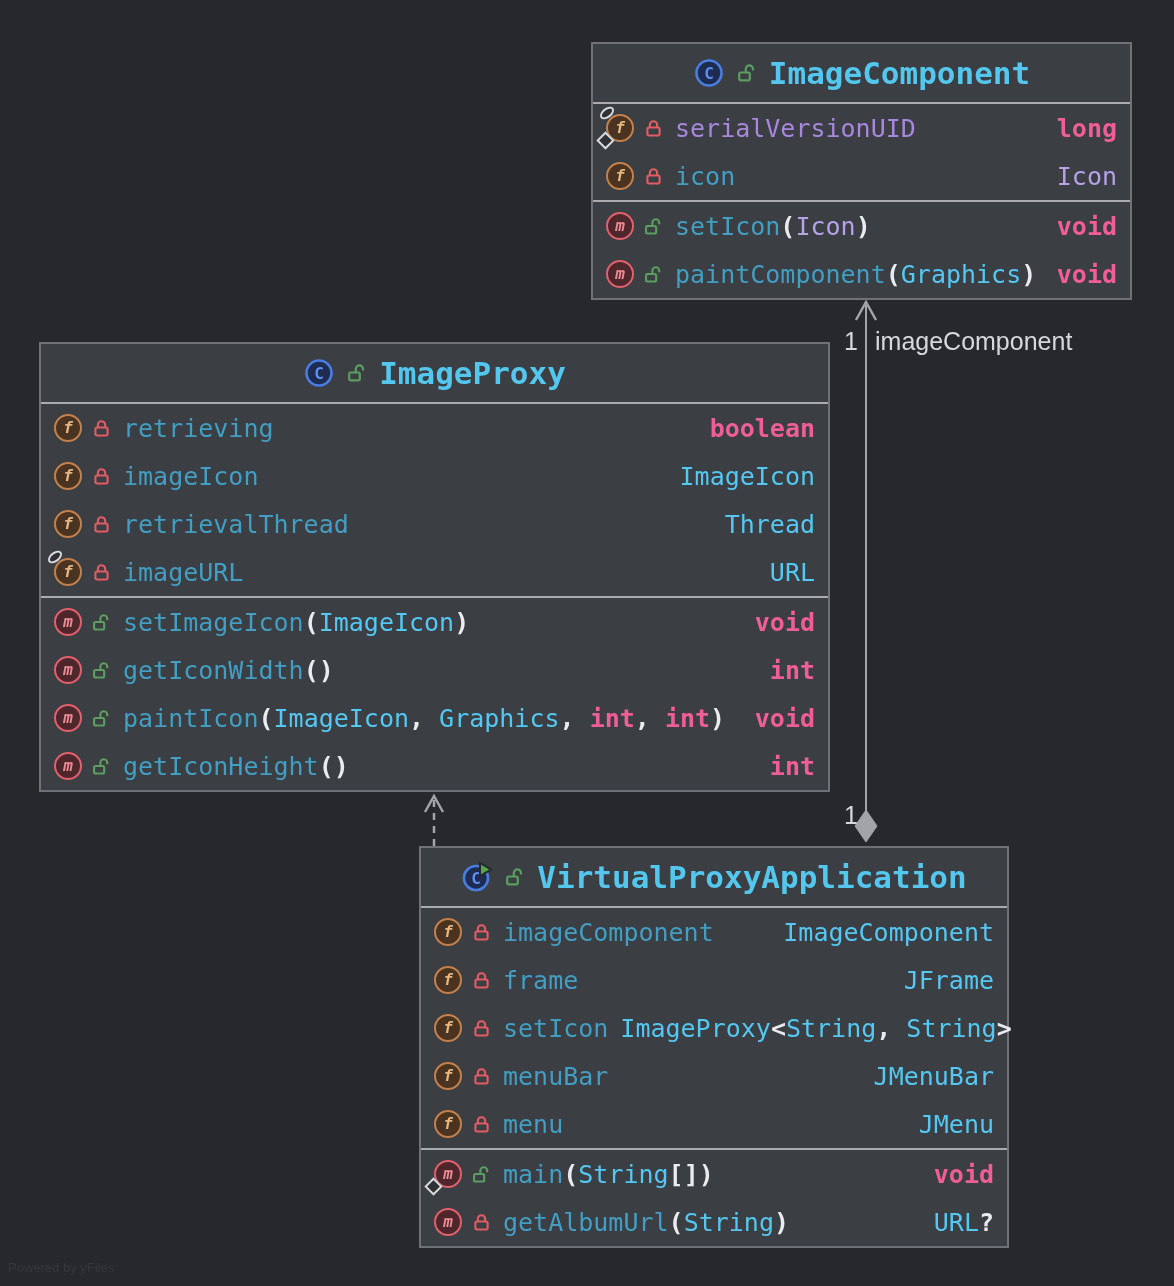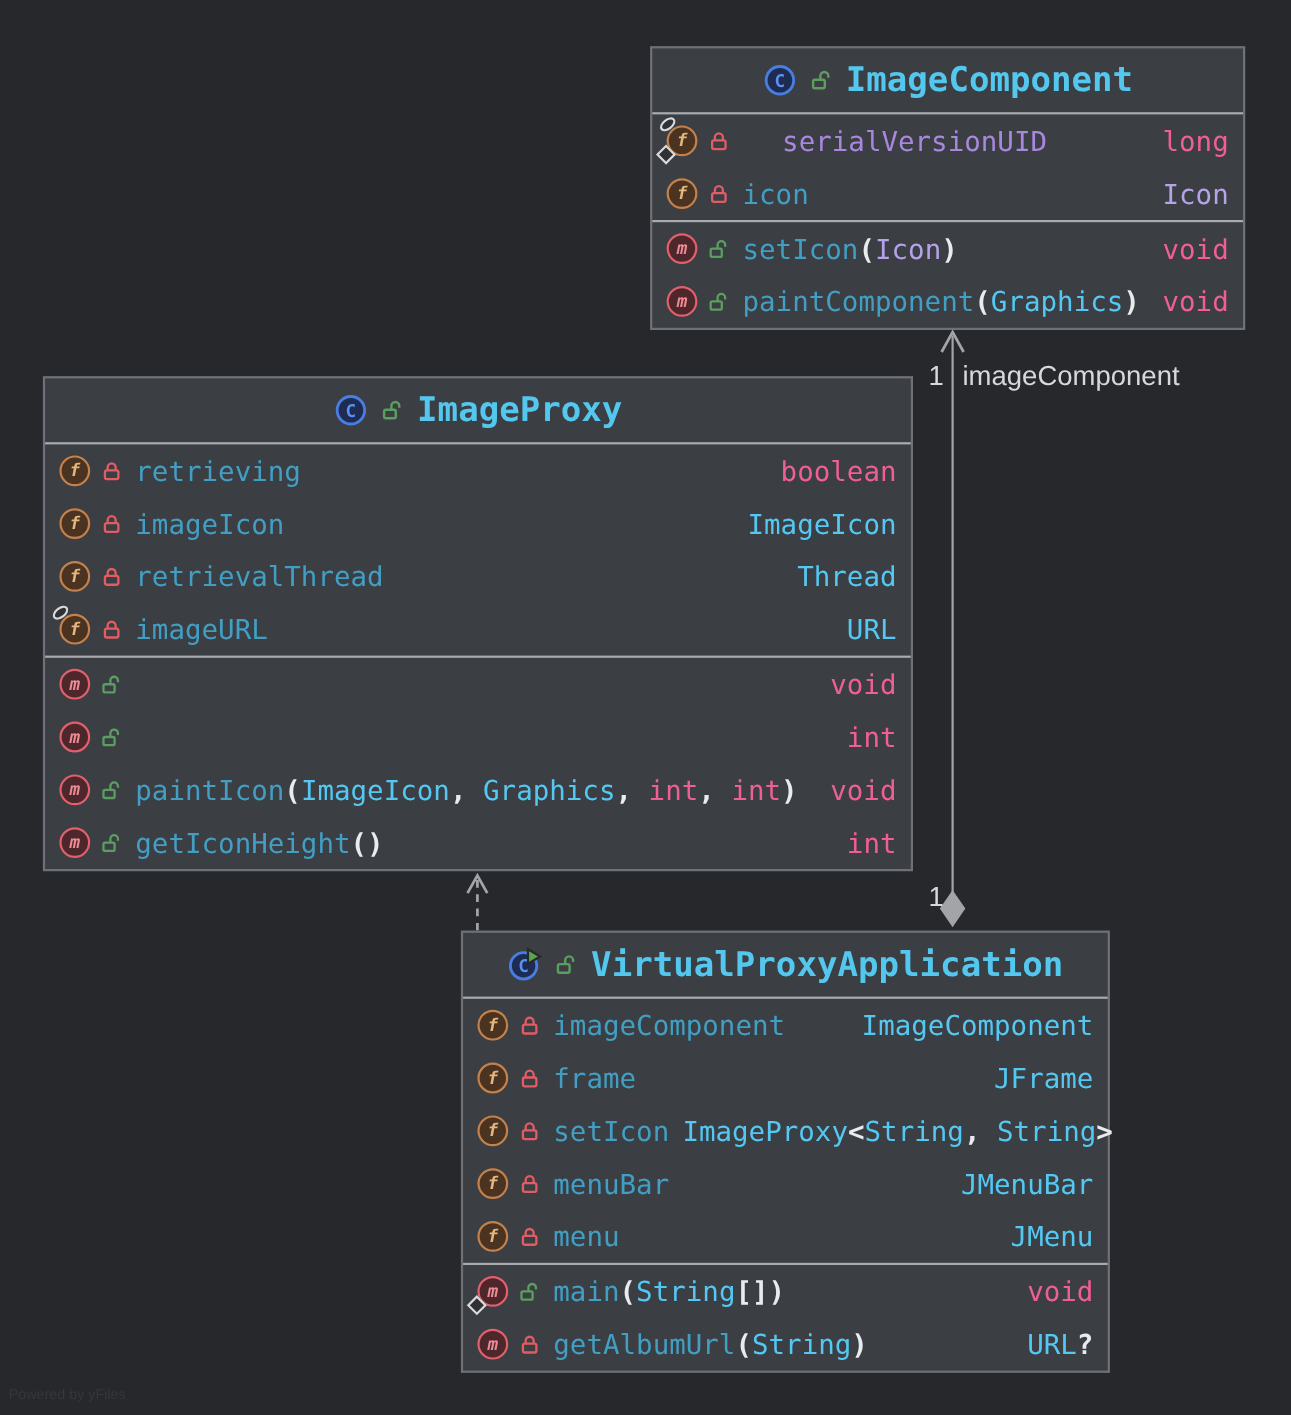--- a/index.html
+++ b/index.html
@@ -50,22 +50,22 @@
     transform:rotate(45deg);background:#2f3134;
   }
   .mlock{width:21px;height:21px;margin-left:9px;flex:none;display:inline-flex;}
   .mname{margin-left:11px;font-size:25px;white-space:pre;}
   .mname.it{}
   .mtype{margin-left:auto;font-size:25px;white-space:pre;padding-left:12px;}
 
   .c-member{color:var(--member,#429ec2);}
   .c-type{color:var(--type,#54c8f2);}
   .c-type_alt{color:var(--type_alt,#b5a2e8);}
-  .c-static_field{color:var(--static_field,#a887de);margin-left:36px;}
-  .c-keyword{color:var(--keyword,#ef5e96);font-weight:normal;}
+  .c-static_field{color:var(--static_field,#a887de);}
+  .c-keyword{color:var(--keyword,#ef5e96);font-weight:bold;}
   .c-punct{color:var(--punct,#e9ebee);font-weight:bold;}
 
   #watermark{
     position:absolute;left:8px;top:1260px;z-index:0;
     font-family:"Liberation Sans",sans-serif;font-size:13px;
     color:var(--watermark_color,#35373c);
   }
 </style>
 </head>
 <body>
@@ -234,32 +234,34 @@
       <div class="mrow sep">
         <span class="mstack">
           <span class="mcircle m">m</span>
         </span>
         <span class="mlock">
           <svg viewBox="0 0 22 22" width="21" height="21">
             <path d="M9.8 10.5 V7 a3.6 3.6 0 0 1 7.2 0 v1.6" fill="none" stroke="var(--lock_public)" stroke-width="2.2"></path>
             <rect x="3.2" y="10.5" width="10.6" height="7.8" rx="1.6" fill="none" stroke="var(--lock_public)" stroke-width="2.2"></rect>
           </svg>
         </span>
+        <span class="mname it"><span class="c-member">setImageIcon</span><span class="c-punct">(</span><span class="c-type">ImageIcon</span><span class="c-punct">)</span></span>
         <span class="mtype"><span class="c-keyword">void</span></span>
       </div>
       <div class="mrow">
         <span class="mstack">
           <span class="mcircle m">m</span>
         </span>
         <span class="mlock">
           <svg viewBox="0 0 22 22" width="21" height="21">
             <path d="M9.8 10.5 V7 a3.6 3.6 0 0 1 7.2 0 v1.6" fill="none" stroke="var(--lock_public)" stroke-width="2.2"></path>
             <rect x="3.2" y="10.5" width="10.6" height="7.8" rx="1.6" fill="none" stroke="var(--lock_public)" stroke-width="2.2"></rect>
           </svg>
         </span>
+        <span class="mname"><span class="c-member">getIconWidth</span><span class="c-punct">()</span></span>
         <span class="mtype"><span class="c-keyword">int</span></span>
       </div>
       <div class="mrow">
         <span class="mstack">
           <span class="mcircle m">m</span>
         </span>
         <span class="mlock">
           <svg viewBox="0 0 22 22" width="21" height="21">
             <path d="M9.8 10.5 V7 a3.6 3.6 0 0 1 7.2 0 v1.6" fill="none" stroke="var(--lock_public)" stroke-width="2.2"></path>
             <rect x="3.2" y="10.5" width="10.6" height="7.8" rx="1.6" fill="none" stroke="var(--lock_public)" stroke-width="2.2"></rect>

